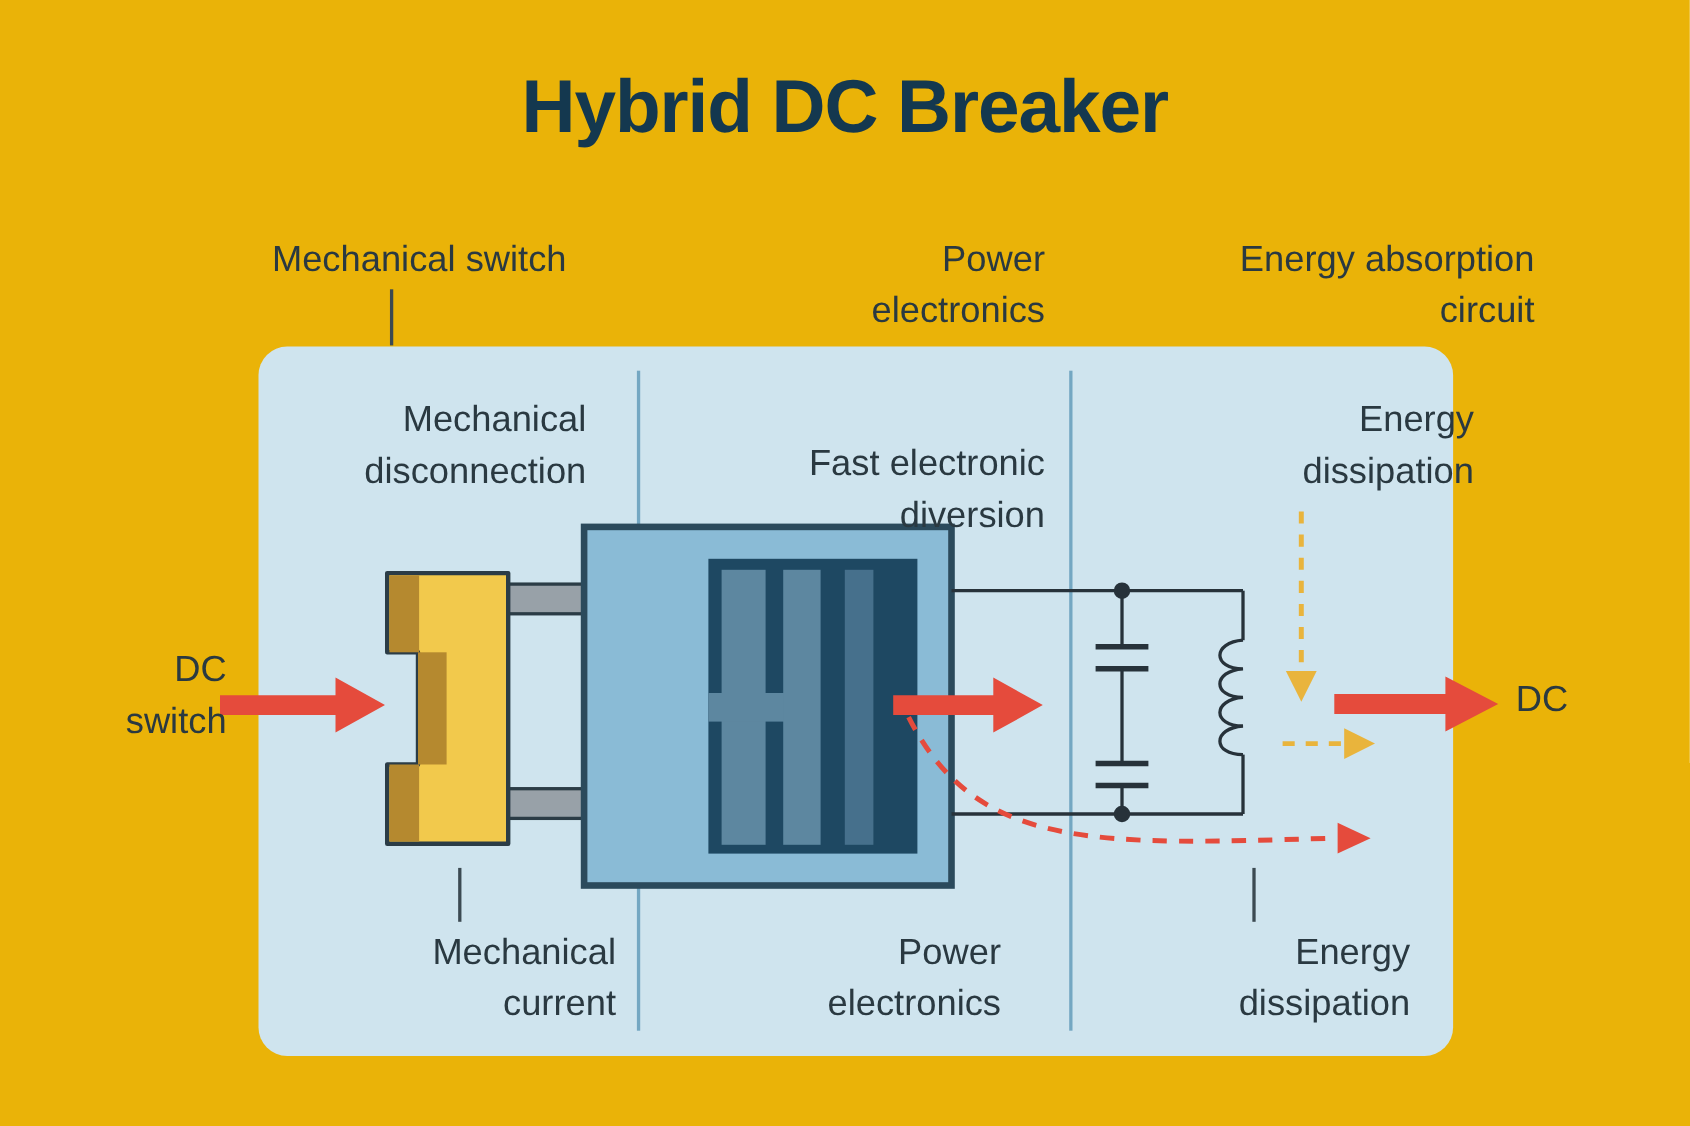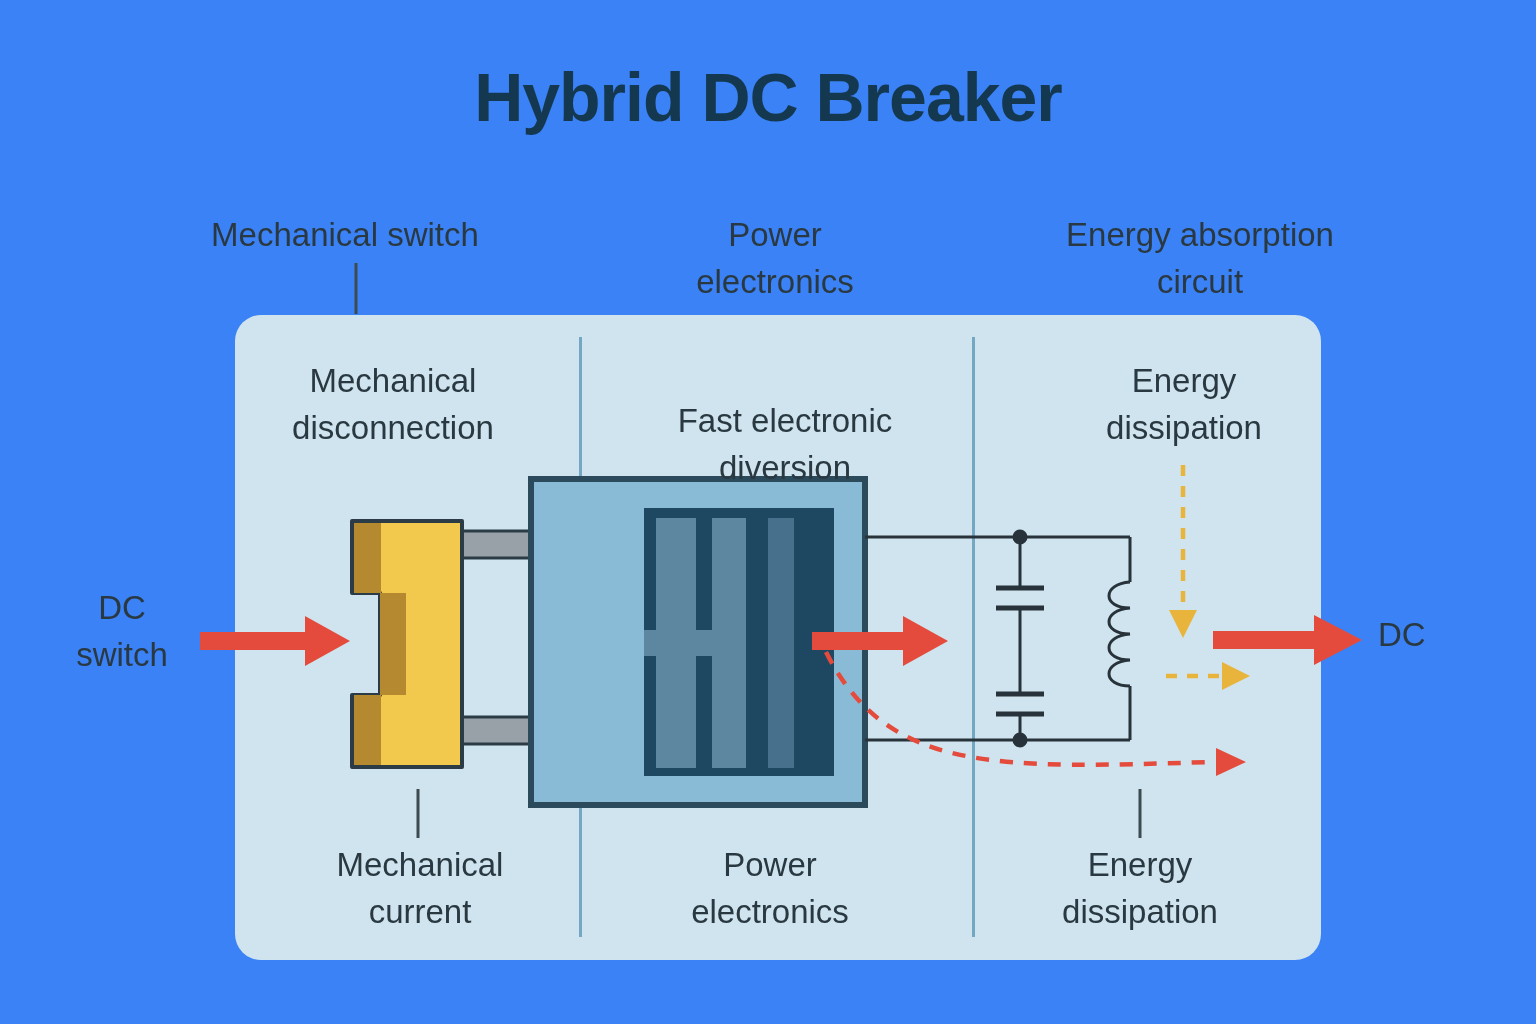--- a/index.html
+++ b/index.html
@@ -1,35 +1,35 @@
 <!DOCTYPE html>
 <html><head>
 <meta charset="utf-8">
 <style>
   html,body { margin:0; padding:0; }
   .stage {
     position:relative;
     width:1536px; height:1024px;
-    background:#3b82f6;
+    background:#eab308;
     font-family:"Liberation Sans", sans-serif;
     color:#2a3941;
     overflow:hidden;
   }
   .title {
     position:absolute; top:58px; left:0; width:100%;
     text-align:center;
     font-size:68px; font-weight:700;
     color:#14384f;
     letter-spacing:-1px;
   }
   .label {
     position:absolute;
     font-size:33px;
     line-height:1.42;
-    text-align:center;
+    text-align:right;
     color:#2a3941;
   }
   .panel {
     position:absolute;
     left:235px; top:315px;
     width:1086px; height:645px;
     background:#cfe4ee;
     border-radius:26px;
   }
   .divider {

